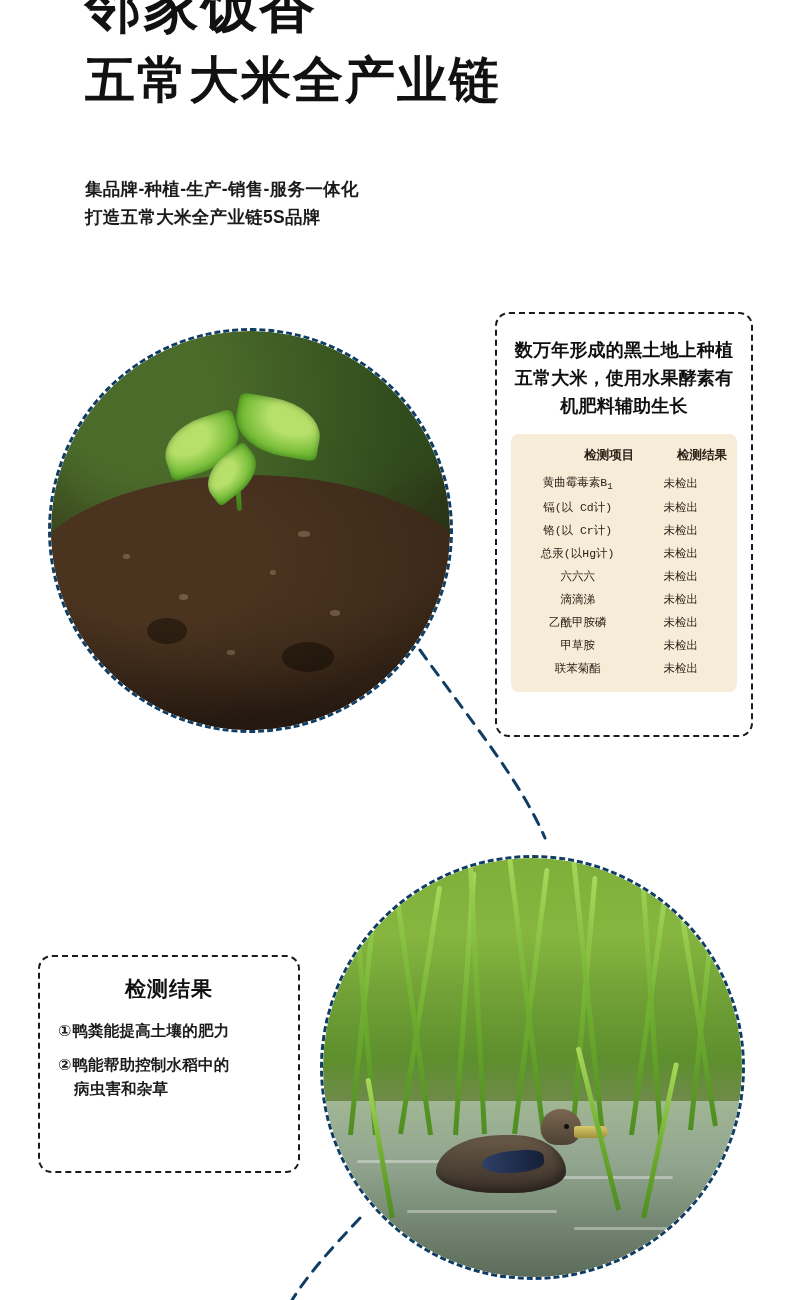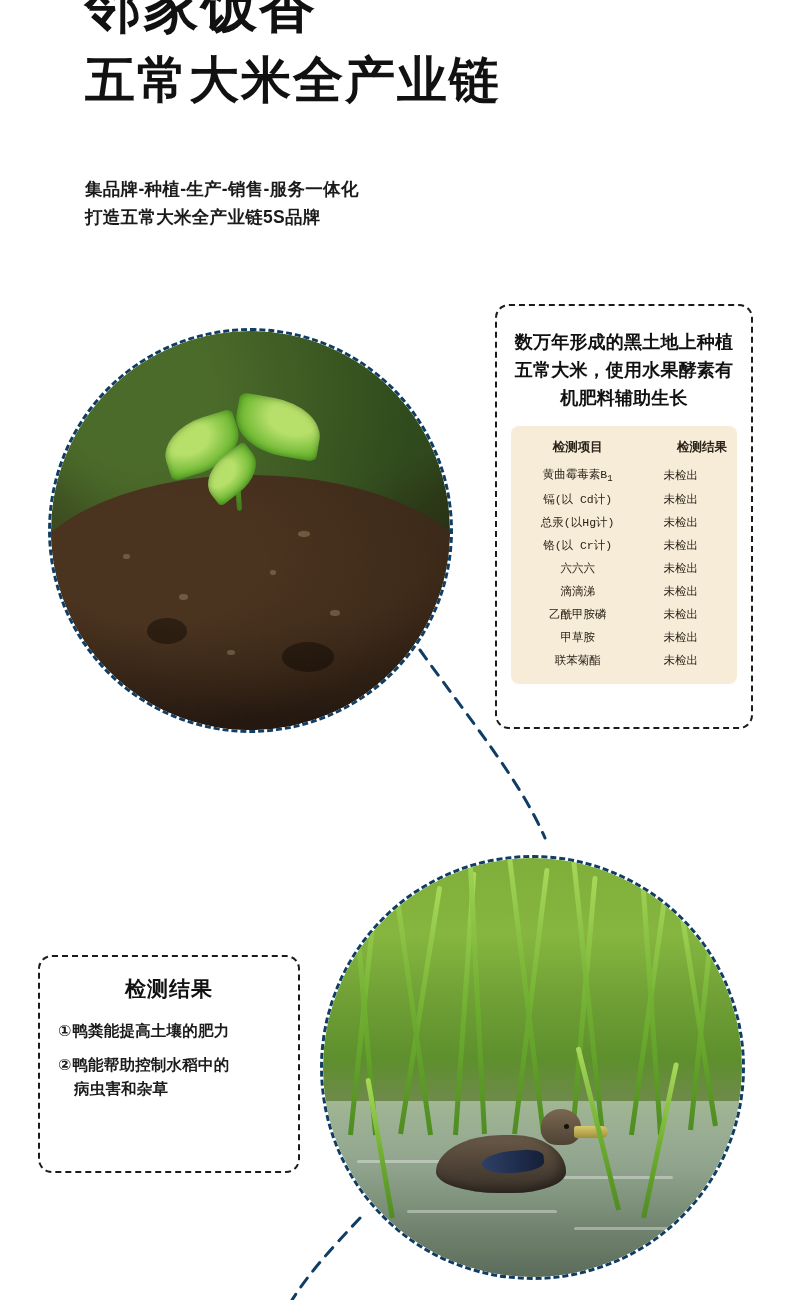--- a/index.html
+++ b/index.html
@@ -211,21 +211,21 @@
   
   .callout {
     position: absolute;
     border: 2px dashed #1b1b1b;
     border-radius: 14px;
     background: #ffffff;
     box-sizing: border-box;
   }
   .callout-soil {
     left: 495px;
-    top: 304px;
+    top: 312px;
     width: 258px;
     height: 425px;
     padding: 22px 14px 14px 14px;
   }
   .callout-soil .callout-text {
     font-size: 18px;
     line-height: 28px;
     font-weight: bold;
     color: #111111;
     text-align: center;
@@ -241,21 +241,21 @@
   .test-table table {
     width: 100%;
     border-collapse: collapse;
   }
   .test-table th {
     font-size: 12.5px;
     font-weight: bold;
     color: #2a2218;
     padding: 3px 0 7px 0;
   }
-  .test-table th.col-item { text-align: center; width: 55%; }
+  .test-table th.col-item { text-align: right; width: 55%; }
   .test-table th.col-result { text-align: right; width: 45%; }
   .test-table td {
     font-size: 11.5px;
     color: #2a2218;
     padding: 4px 0;
   }
   .test-table td.item { text-align: center; font-family: Liberation Mono, monospace; }
   .test-table td.result { text-align: center; }
   .sub { font-size: 9px; vertical-align: sub; }
 
@@ -346,25 +346,25 @@
       <tbody>
         <tr>
           <td class="item"><span>黄曲霉毒素B</span><span class="sub">1</span></td>
           <td class="result">未检出</td>
         </tr>
         <tr>
           <td class="item">镉(以 Cd计)</td>
           <td class="result">未检出</td>
         </tr>
         <tr>
+          <td class="item">铬(以 Cr计)</td>
+          <td class="result">未检出</td>
+        </tr>
+        <tr>
           <td class="item">总汞(以Hg计)</td>
-          <td class="result">未检出</td>
-        </tr>
-        <tr>
-          <td class="item">铬(以 Cr计)</td>
           <td class="result">未检出</td>
         </tr>
         <tr>
           <td class="item">六六六</td>
           <td class="result">未检出</td>
         </tr>
         <tr>
           <td class="item">滴滴涕</td>
           <td class="result">未检出</td>
         </tr>

